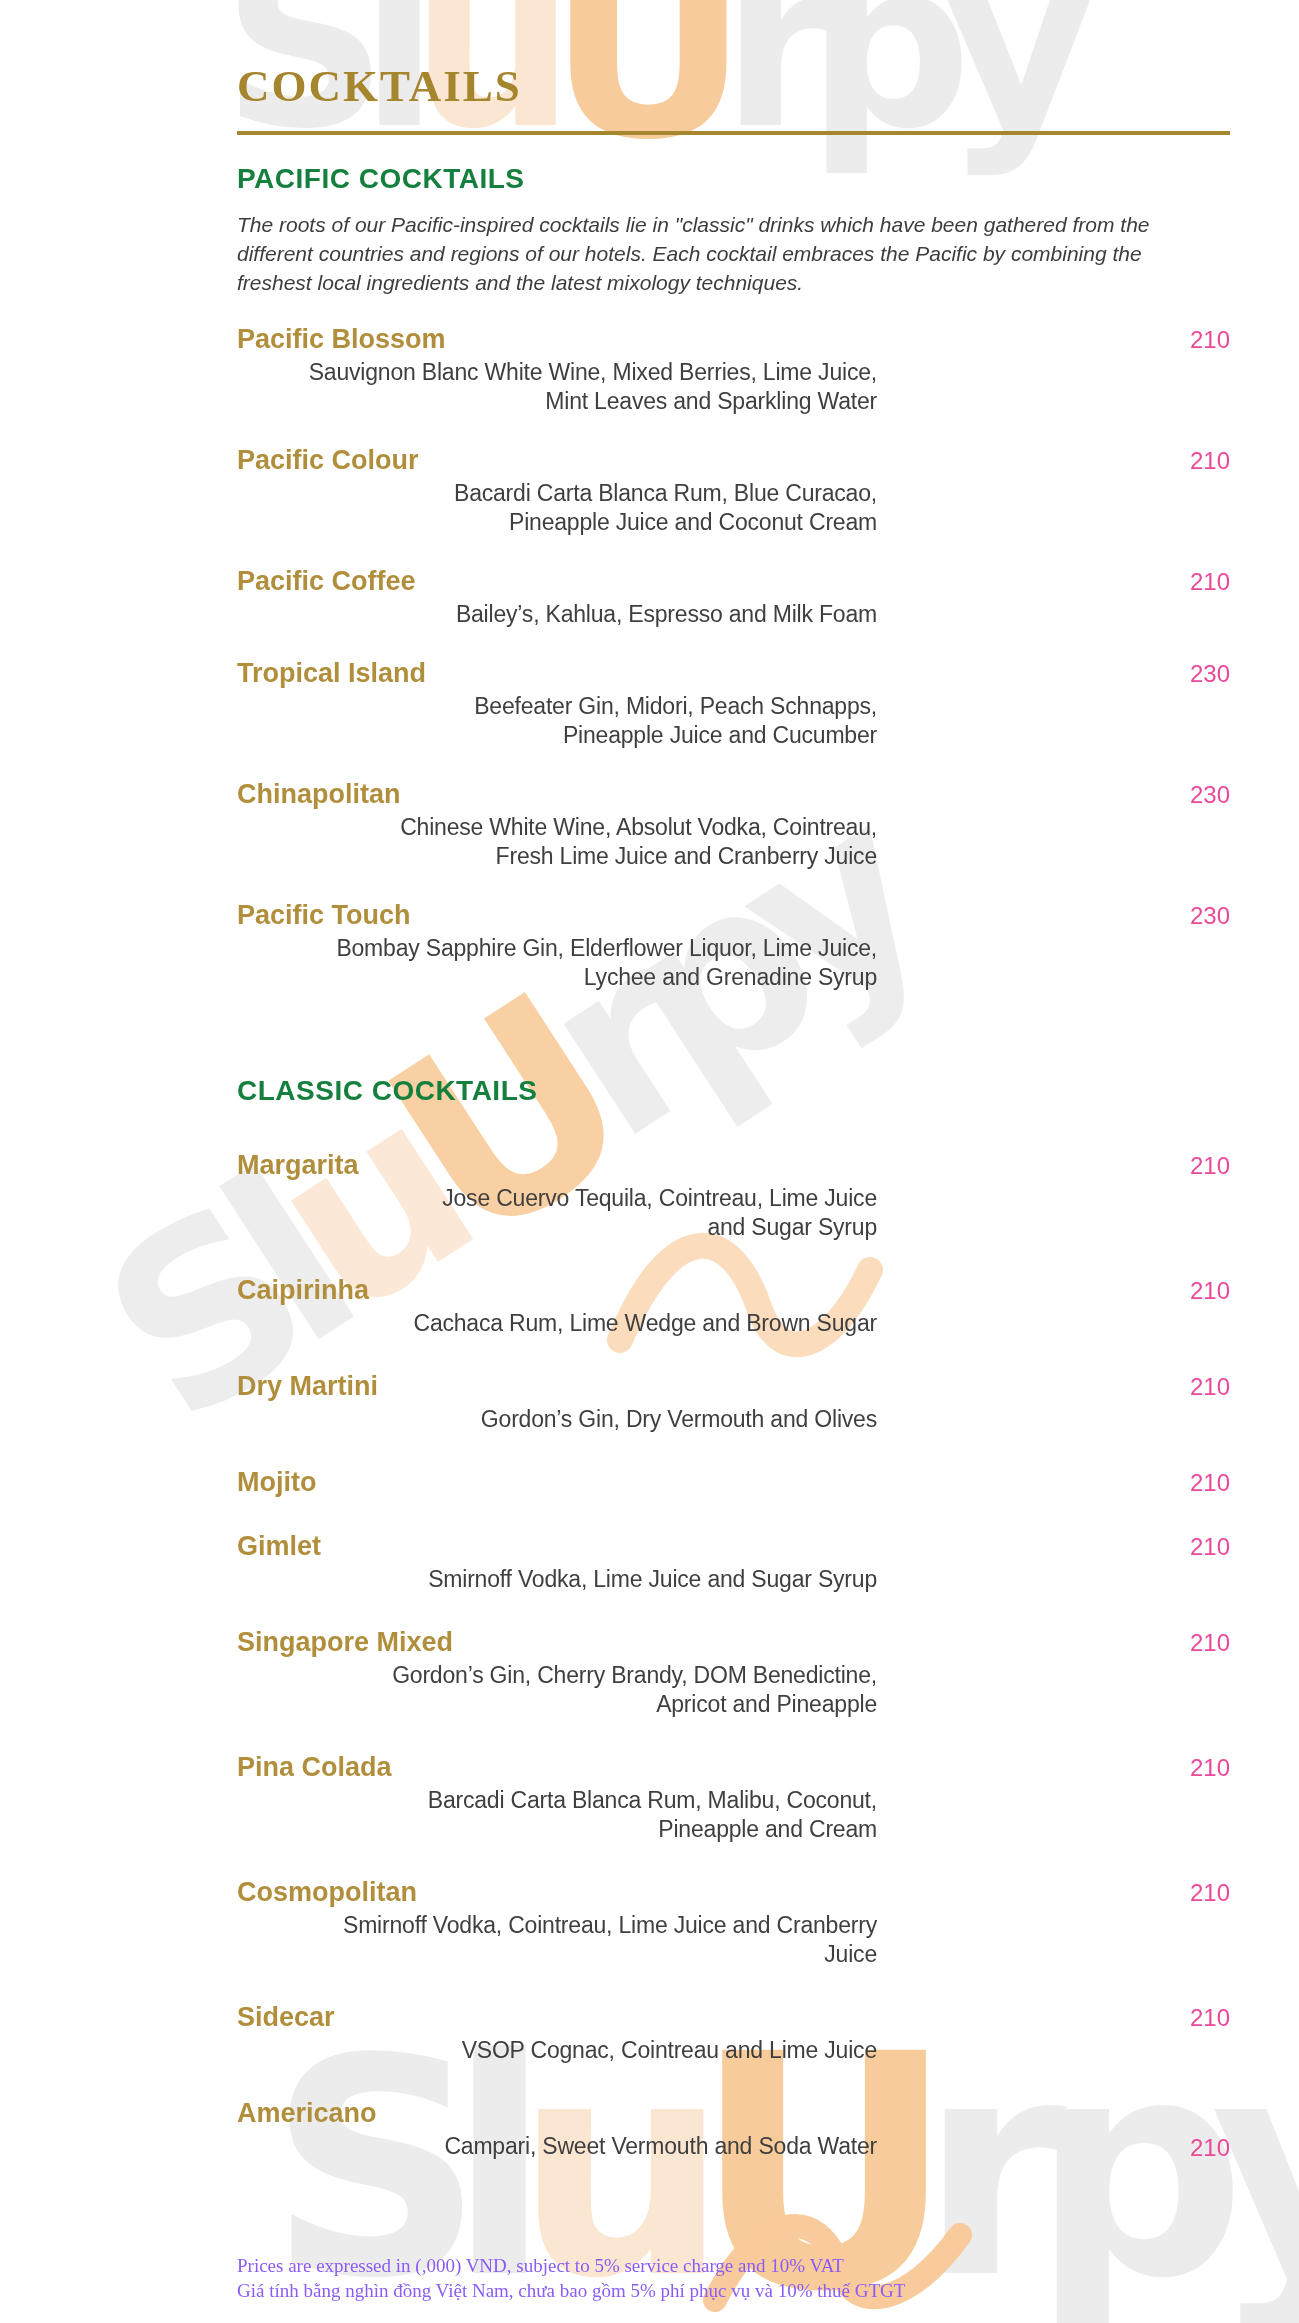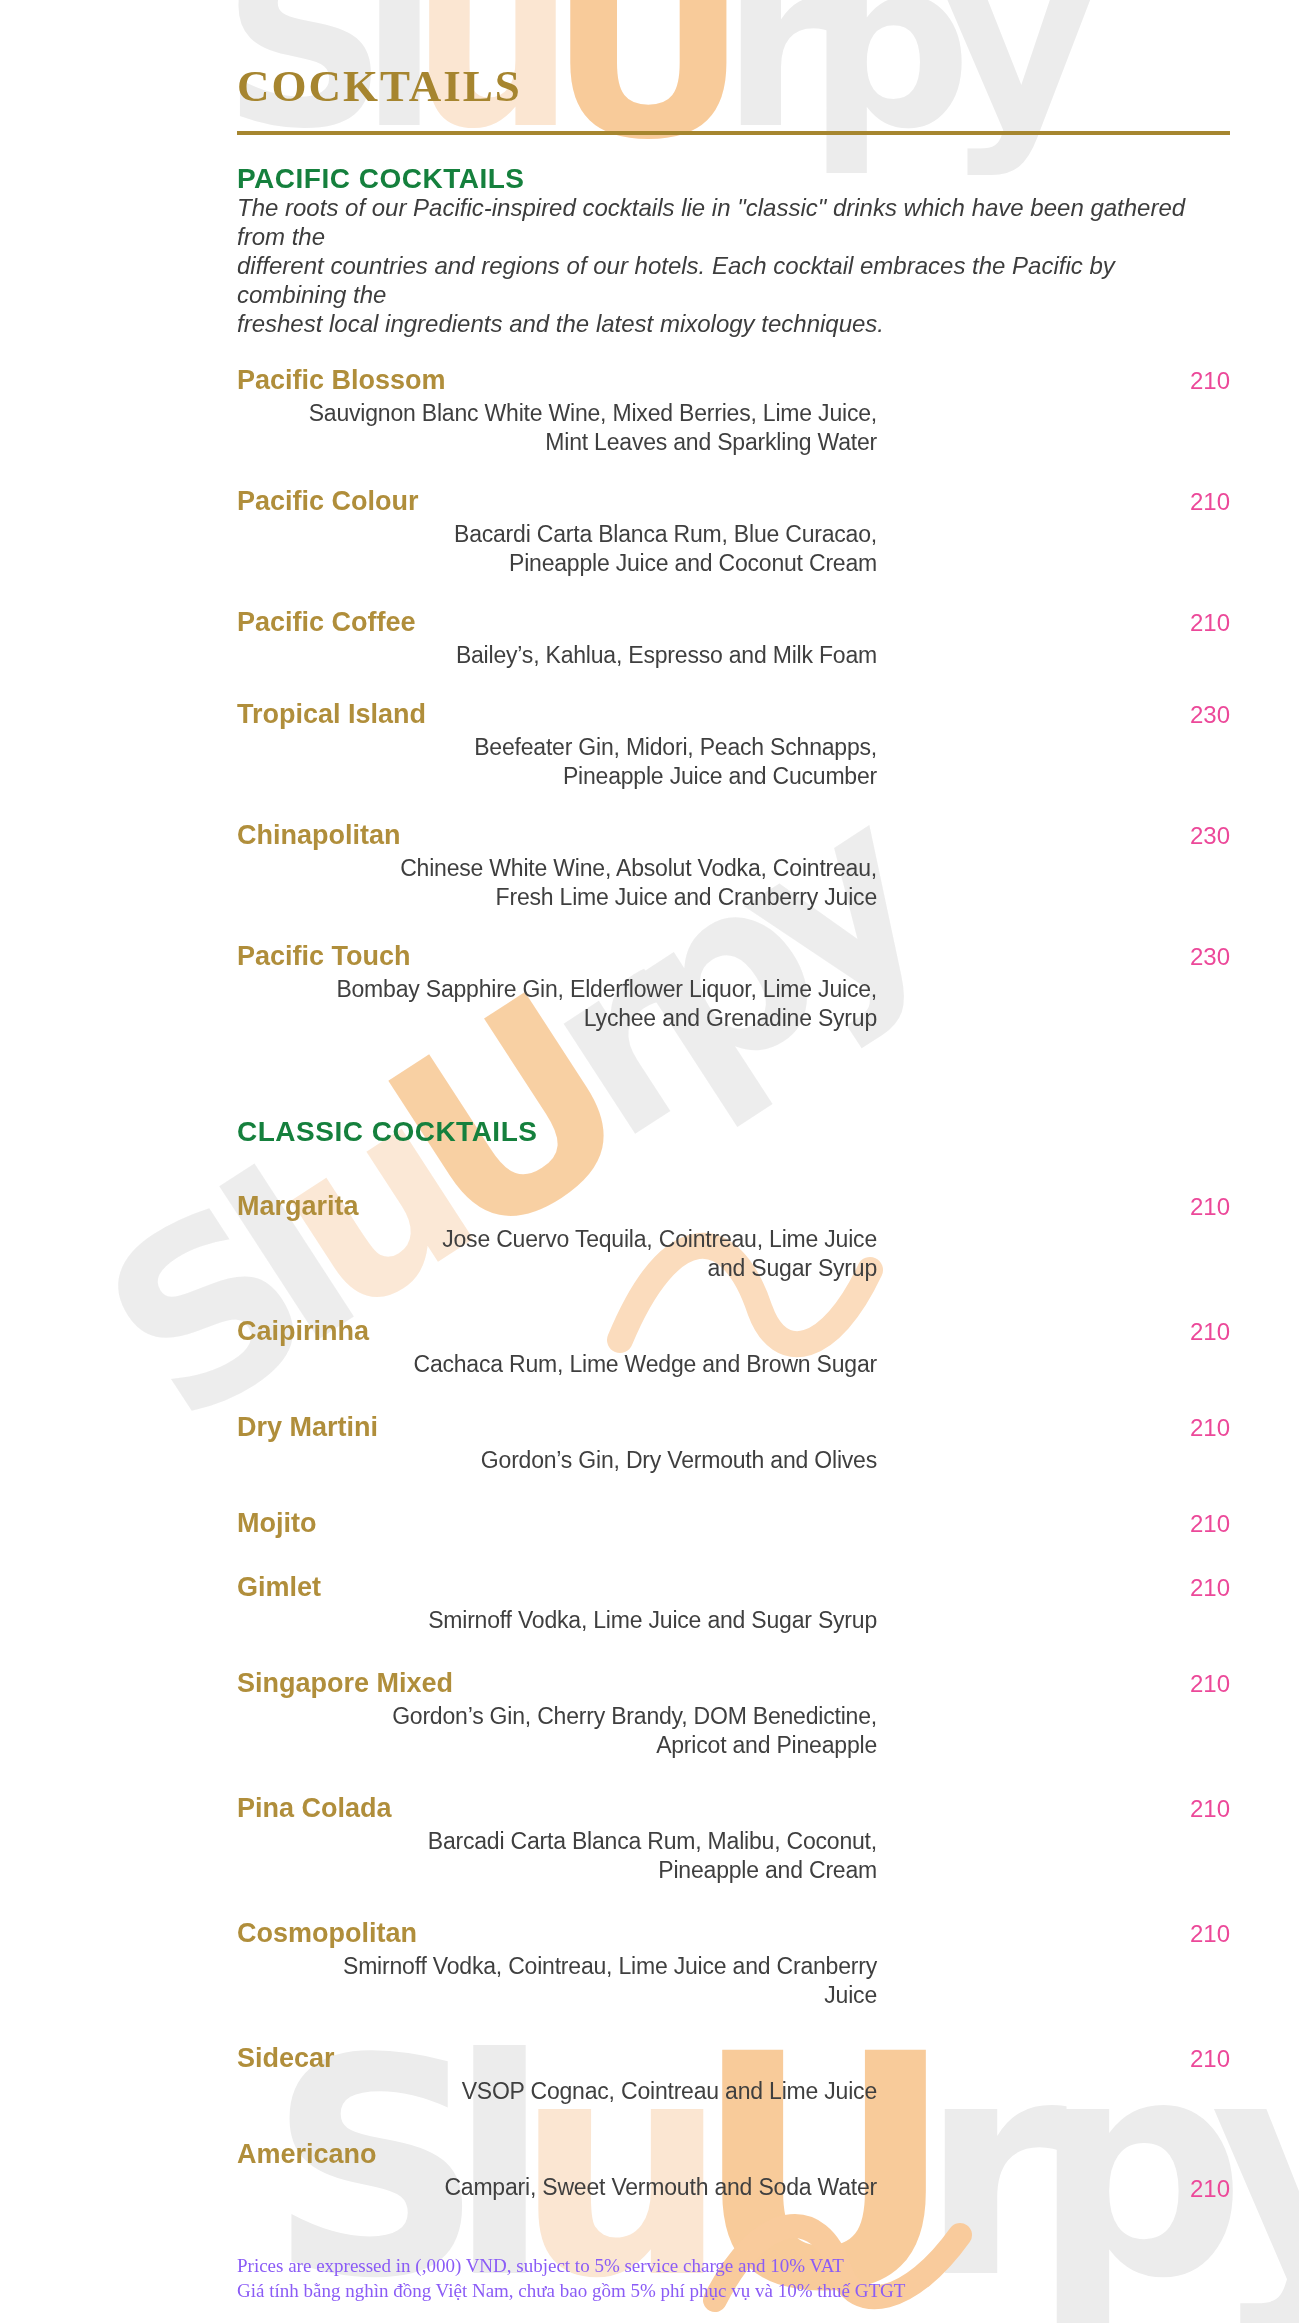--- a/index.html
+++ b/index.html
@@ -55,22 +55,23 @@
   .section-heading {
     margin-top:30px;
     font-size:28px;
     font-weight:bold;
     letter-spacing:0.5px;
     color:#15803d;
     line-height:1;
   }
   .sec-classic .section-heading { margin-top:85px; }
   .section-intro {
+    margin-top:17px;
     font-style:italic;
-    font-size:24px;
+    font-size:21px;
     line-height:29px;
     color:#3d3d3d;
     white-space:pre-line;
   }
   .item { position:relative; margin-top:28px; }
   .sec-pacific .item:first-of-type { margin-top:26px; }
   .sec-classic .item { margin-top:32px; }
   .sec-classic .item:first-of-type { margin-top:44px; }
   .item-name {
     display:block;

